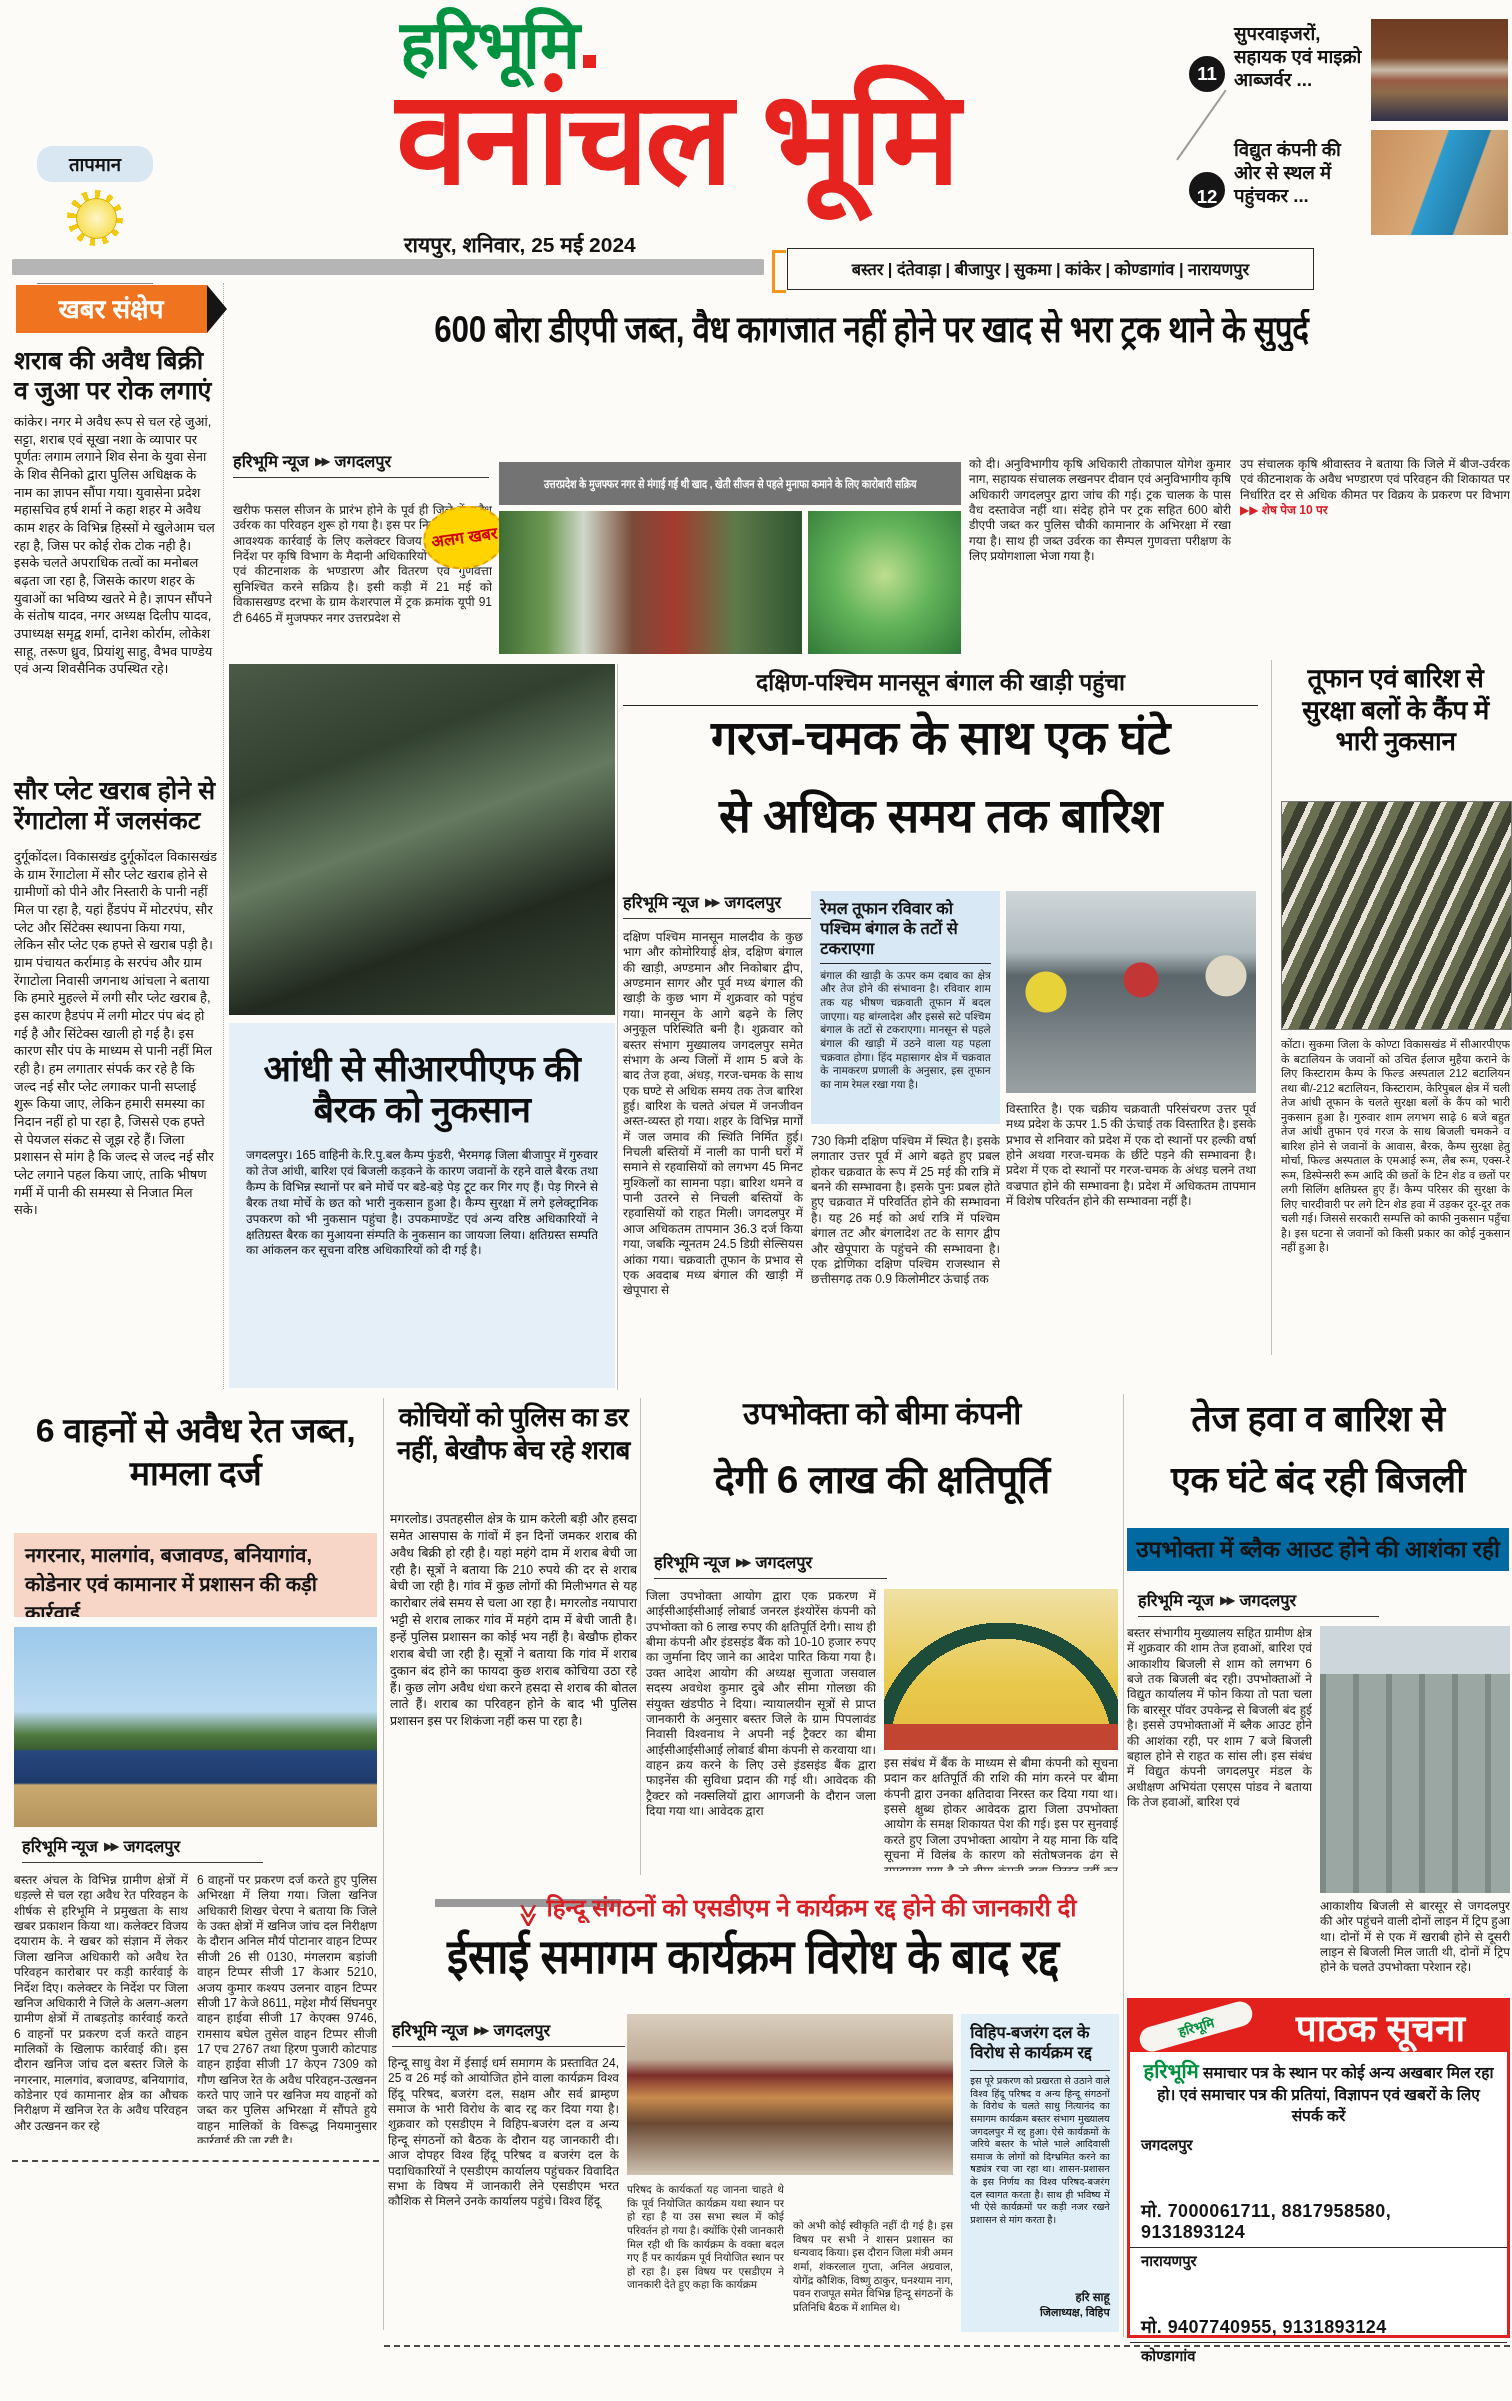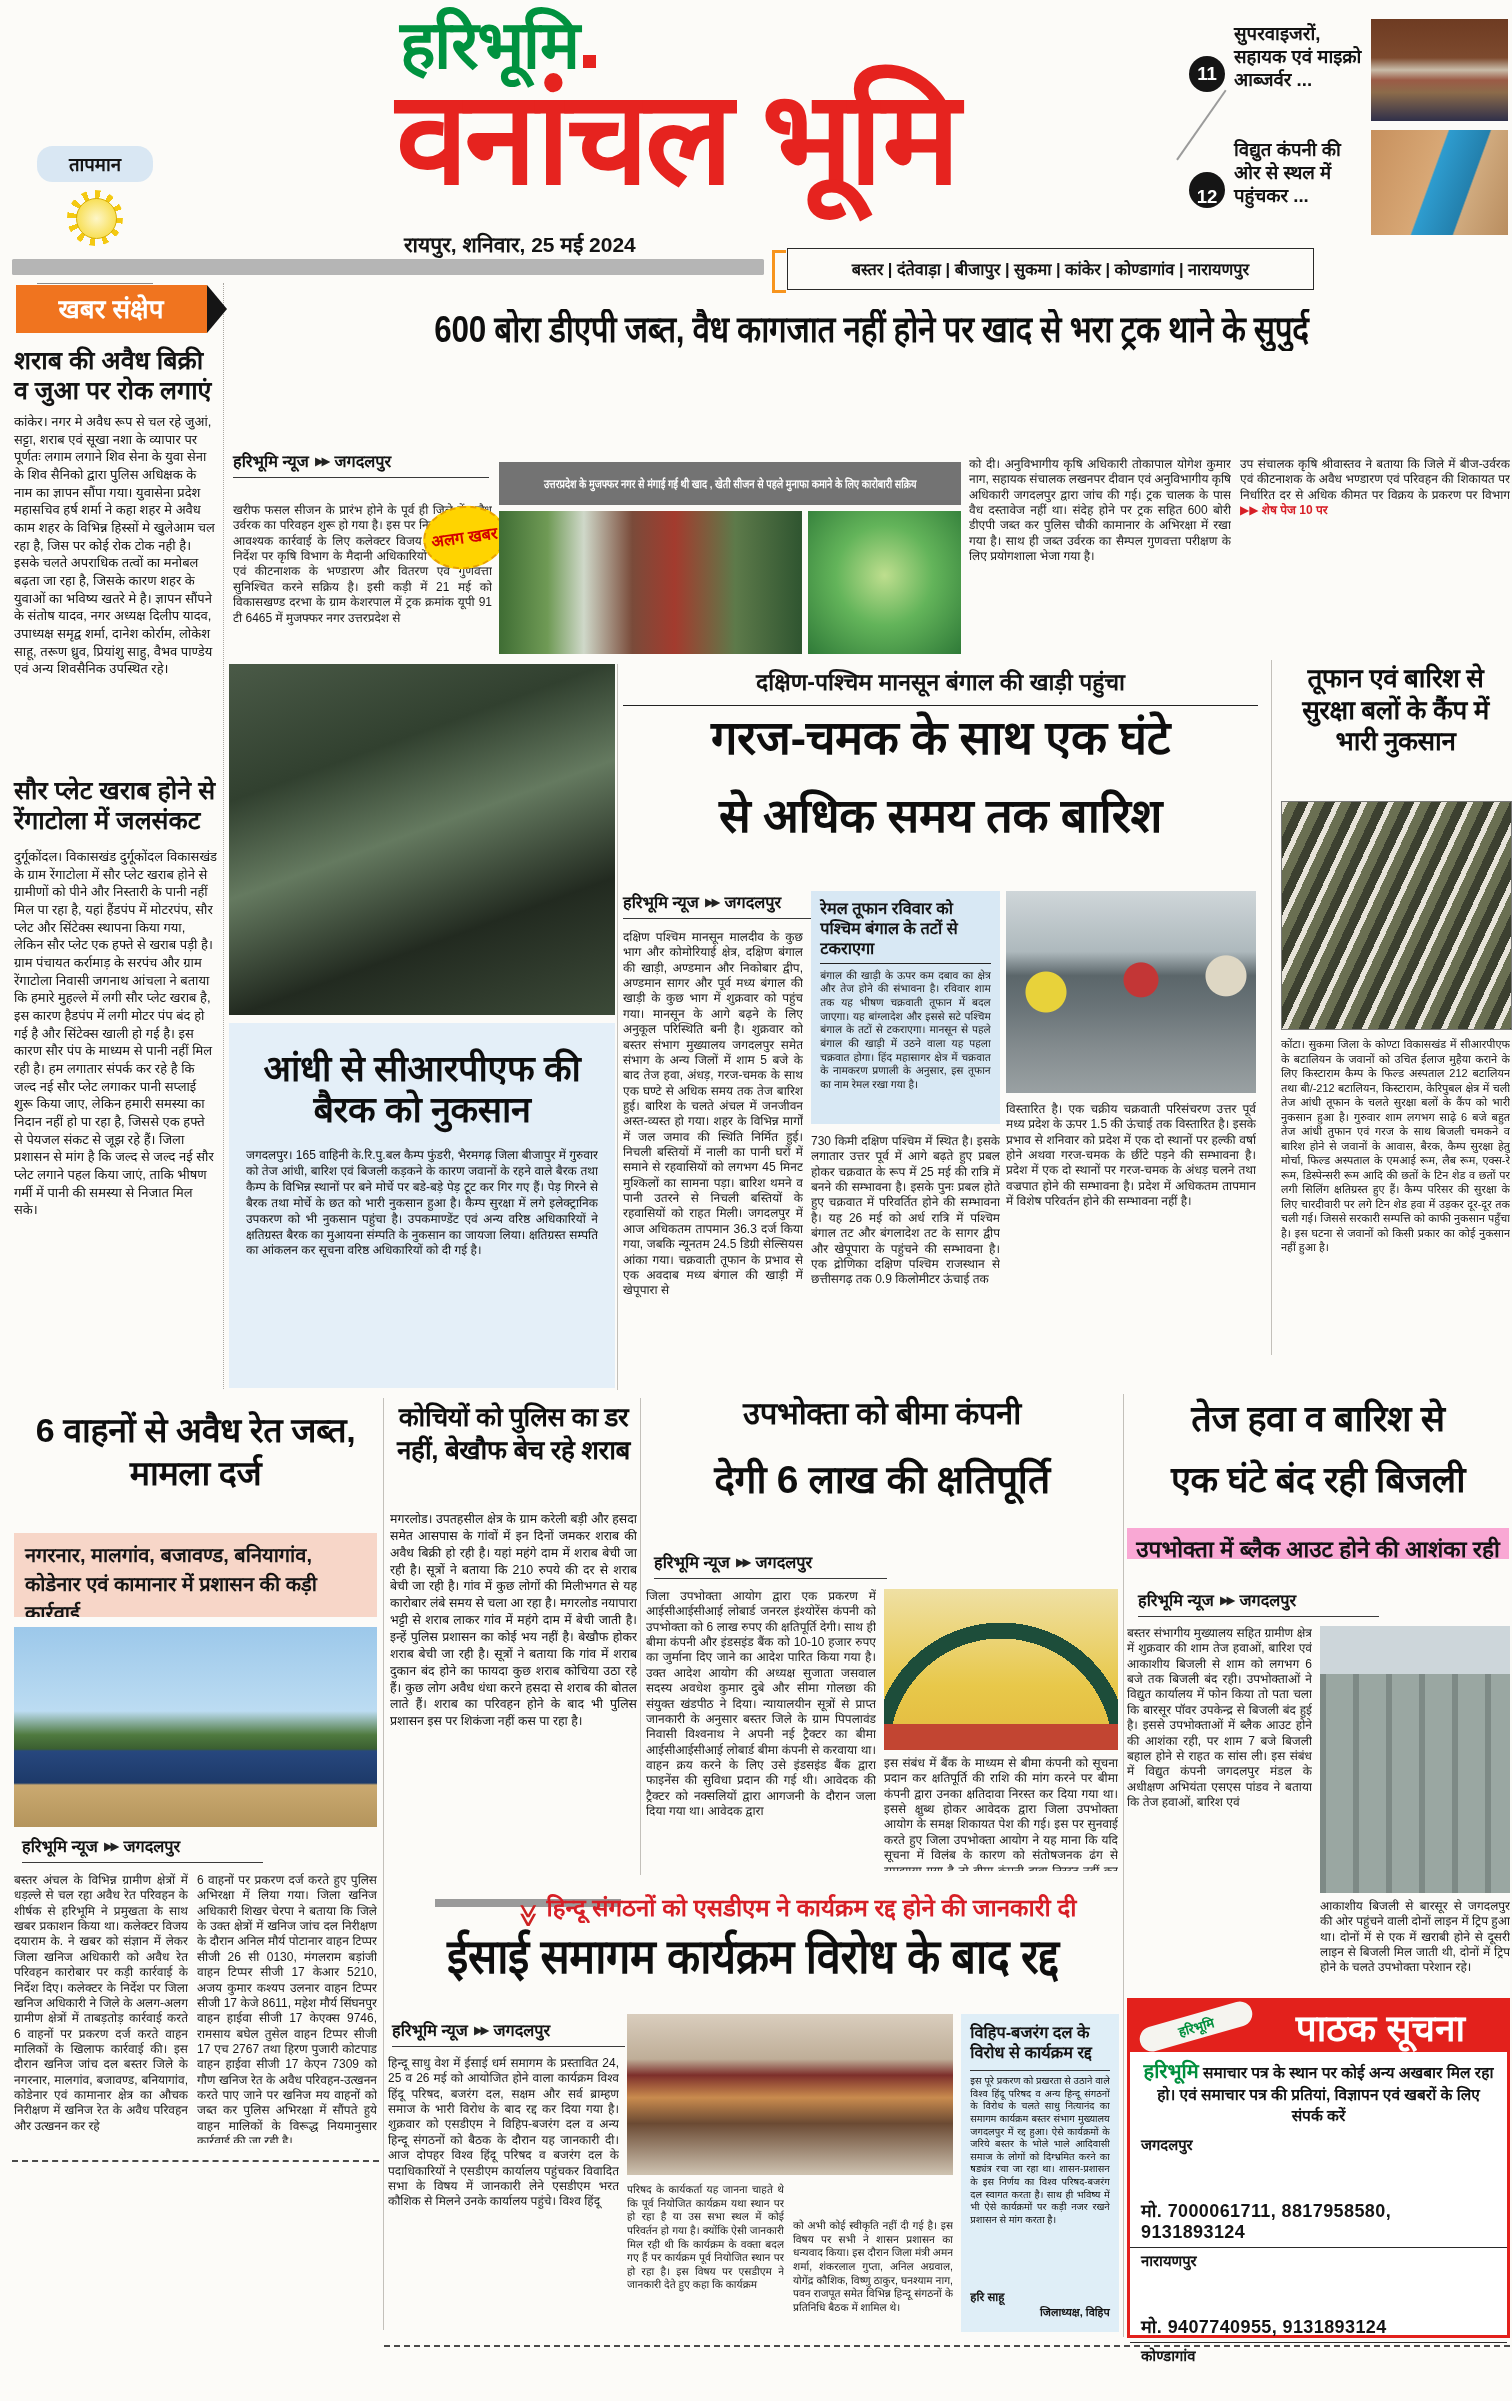--- a/index.html
+++ b/index.html
@@ -201,27 +201,27 @@
     <span class="arr">▶▶</span>
     <span>जगदलपुर</span>
   </div>
   <div class="abs just body-txt clip" style="left:388px;top:2056px;width:231px;height:273px;">हिन्दू साधु वेश में ईसाई धर्म समागम के प्रस्तावित 24, 25 व 26 मई को आयोजित होने वाला कार्यक्रम विश्व हिंदू परिषद, बजरंग दल, सक्षम और सर्व ब्राम्हण समाज के भारी विरोध के बाद रद्द कर दिया गया है। शुक्रवार को एसडीएम ने विहिप-बजरंग दल व अन्य हिन्दू संगठनों को बैठक के दौरान यह जानकारी दी। आज दोपहर विश्व हिंदू परिषद व बजरंग दल के पदाधिकारियों ने एसडीएम कार्यालय पहुंचकर विवादित सभा के विषय में जानकारी लेने एसडीएम भरत कौशिक से मिलने उनके कार्यालय पहुंचे। विश्व हिंदू</div>
   <div class="ph ph-group" style="left:627px;top:2014px;width:326px;height:161px;"></div>
   <div class="abs just body-sm clip" style="left:627px;top:2183px;width:157px;height:148px;">परिषद के कार्यकर्ता यह जानना चाहते थे कि पूर्व नियोजित कार्यक्रम यथा स्थान पर हो रहा है या उस सभा स्थल में कोई परिवर्तन हो गया है। क्योंकि ऐसी जानकारी मिल रही थी कि कार्यक्रम के वक्ता बदल गए हैं पर कार्यक्रम पूर्व नियोजित स्थान पर हो रहा है। इस विषय पर एसडीएम ने जानकारी देते हुए कहा कि कार्यक्रम</div>
   <div class="abs just body-sm clip" style="left:793px;top:2183px;width:160px;height:148px;margin-top:36px;">को अभी कोई स्वीकृति नहीं दी गई है। इस विषय पर सभी ने शासन प्रशासन का धन्यवाद किया। इस दौरान जिला मंत्री अमन शर्मा, शंकरलाल गुप्ता, अनिल अग्रवाल, योगेंद्र कौशिक, विष्णु ठाकुर, घनश्याम नाग, पवन राजपूत समेत विभिन्न हिन्दू संगठनों के प्रतिनिधि बैठक में शामिल थे।</div>
   <div class="abs" style="left:961px;top:2014px;width:158px;height:318px;background:#dfeef7;padding:7.8px 9.3px;box-sizing:border-box;">
     <div class="xb" style="font-size:16.3px;line-height:1.25;border-bottom:1.6px solid #333;padding-bottom:7px;margin-bottom:4.7px;">विहिप-बजरंग दल के विरोध से कार्यक्रम रद्द</div>
     <div class="just clip" style="font-size:9.7px;line-height:1.3;height:211px;">इस पूरे प्रकरण को प्रखरता से उठाने वाले विश्व हिंदू परिषद व अन्य हिन्दू संगठनों के विरोध के चलते साधु नित्यानंद का समागम कार्यक्रम बस्तर संभाग मुख्यालय जगदलपुर में रद्द हुआ। ऐसे कार्यक्रमों के जरिये बस्तर के भोले भाले आदिवासी समाज के लोगों को दिग्भ्रमित करने का षड्यंत्र रचा जा रहा था। शासन-प्रशासन के इस निर्णय का विश्व परिषद-बजरंग दल स्वागत करता है। साथ ही भविष्य में भी ऐसे कार्यक्रमों पर कड़ी नजर रखने प्रशासन से मांग करता है।</div>
-    <div class="b" style="text-align:left;font-size:11.6px;margin-top:3.1px;">हरि साहू</div>
+    <div class="b" style="text-align:right;font-size:11.6px;margin-top:3.1px;">हरि साहू</div>
     <div class="b" style="text-align:right;font-size:11px;">जिलाध्यक्ष, विहिप</div>
   </div>
 
   <div class="abs ctr headline nowrap" style="left:1127px;top:1399px;width:382px;font-size:36px;">तेज हवा व बारिश से</div>
   <div class="abs ctr headline nowrap" style="left:1127px;top:1460px;width:382px;font-size:36px;">एक घंटे बंद रही बिजली</div>
-  <div class="abs ctr xb nowrap clip" style="left:1127px;top:1528px;width:382px;height:31px;line-height:43px;background:#f9a8d4;font-size:22.5px;">उपभोक्ता में ब्लैक आउट होने की आशंका रही</div>
+  <div class="abs ctr xb nowrap clip" style="left:1127px;top:1528px;width:382px;height:43px;line-height:43px;background:#0369a1;font-size:22.5px;">उपभोक्ता में ब्लैक आउट होने की आशंका रही</div>
   <div class="abs byline" style="left:1138px;top:1589px;width:241px;">
     <span>हरिभूमि न्यूज</span>
     <span class="arr">▶▶</span>
     <span>जगदलपुर</span>
   </div>
   <div class="abs just body-txt clip" style="left:1127px;top:1626px;width:185px;height:363px;">बस्तर संभागीय मुख्यालय सहित ग्रामीण क्षेत्र में शुक्रवार की शाम तेज हवाओं, बारिश एवं आकाशीय बिजली से शाम को लगभग 6 बजे तक बिजली बंद रही। उपभोक्ताओं ने विद्युत कार्यालय में फोन किया तो पता चला कि बारसूर पॉवर उपकेन्द्र से बिजली बंद हुई है। इससे उपभोक्ताओं में ब्लैक आउट होने की आशंका रही, पर शाम 7 बजे बिजली बहाल होने से राहत क सांस ली। इस संबंध में विद्युत कंपनी जगदलपुर मंडल के अधीक्षण अभियंता एसएस पांडव ने बताया कि तेज हवाओं, बारिश एवं</div>
   <div class="ph ph-sub" style="left:1320px;top:1626px;width:190px;height:267px;"></div>
   <div class="abs just body-txt clip" style="left:1320px;top:1899px;width:190px;height:92px;">आकाशीय बिजली से बारसूर से जगदलपुर की ओर पहुंचने वाली दोनों लाइन में ट्रिप हुआ था। दोनों में से एक में खराबी होने से दूसरी लाइन से बिजली मिल जाती थी, दोनों में ट्रिप होने के चलते उपभोक्ता परेशान रहे।</div>
 
   <div class="abs" style="left:1127px;top:1998px;width:383px;height:340px;border:3.9px solid #e3211c;background:#fff;box-sizing:border-box;">

